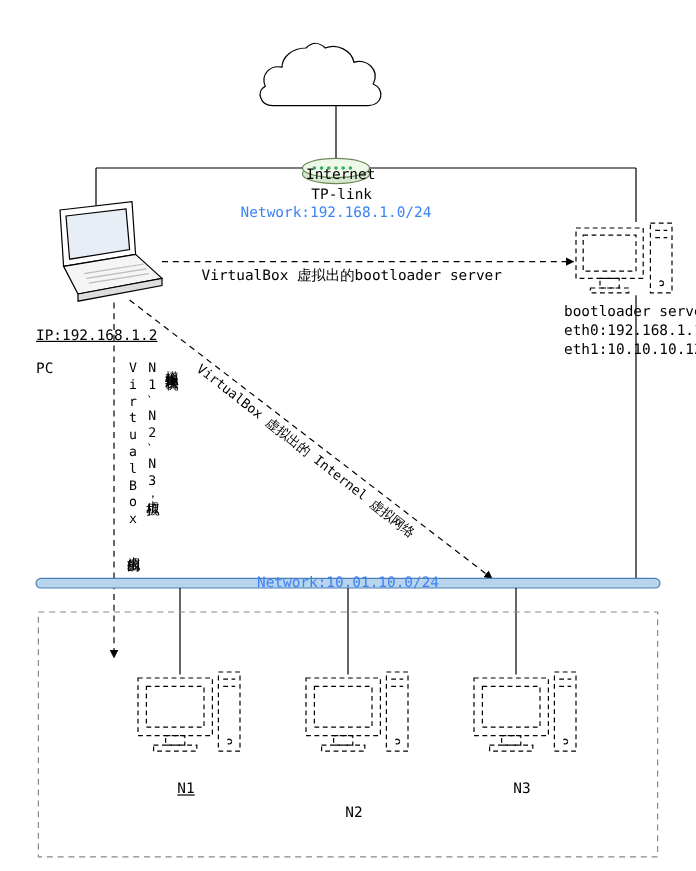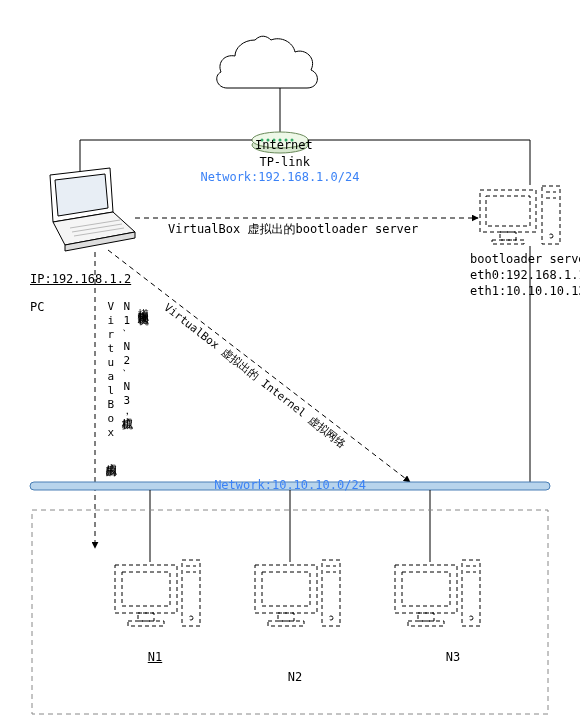--- a/index.html
+++ b/index.html
@@ -175,19 +175,19 @@
 <div class="label" style="left:470px; top:252px;">bootloader server</div>
 <div class="label" style="left:470px; top:268px;">eth0:192.168.1.13</div>
 <div class="label" style="left:470px; top:284px;">eth1:10.10.10.13</div>
 
 <div class="diag-label" style="left:170px; top:300px; transform: rotate(38deg);">VirtualBox 虚拟出的 Internel 虚拟网络</div>
 
 <div class="vlabel" style="left:103px; top:300px;">VirtualBox 虚拟出的</div>
 <div class="vlabel" style="left:119px; top:300px;">N1、N2、N3虚拟机，</div>
 <div class="vlabel" style="left:135px; top:300px;">模拟真实物理机</div>
 
-<div class="label red center" style="left:190px; top:478px; width:200px; background:transparent;">Network:10.10.10.0/24</div>
+<div class="label red center" style="left:190px; top:478px; width:200px; background:transparent;">Network:10.01.10.0/24</div>
 
 <div class="label center" style="left:140px; top:650px; width:30px;text-decoration:underline;">N1</div>
 <div class="label center" style="left:280px; top:670px; width:30px;">N2</div>
-<div class="label center" style="left:438px; top:650px; width:30px;">N3</div>
+<div class="label center" style="left:420px; top:650px; width:30px;">N3</div>
 
 </div>
 
 </body></html>

